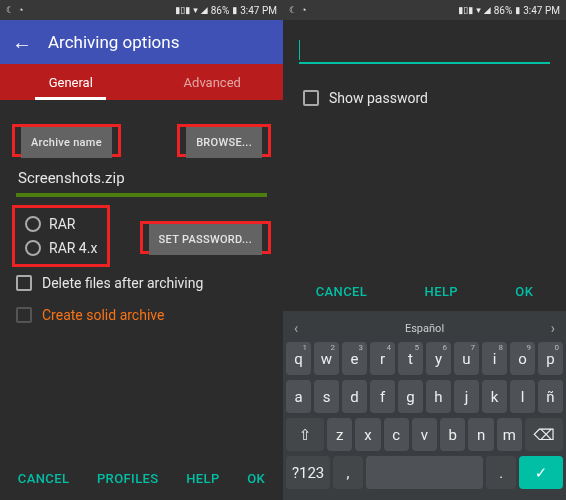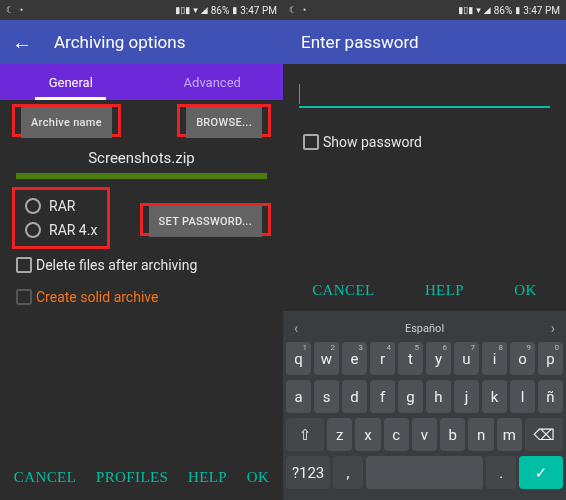--- a/index.html
+++ b/index.html
@@ -34,24 +34,24 @@
   .status-right { gap: 3px; }
   .app-bar {
     height: 44px;
     background: #3f51b5;
     display: flex;
     align-items: center;
     padding: 0 12px;
     color: #fff;
   }
   .back-arrow { font-size: 20px; margin-right: 16px; cursor: pointer; }
-  .app-title { font-size: 17px; font-weight: 400; margin-left: 6px; }
+  .app-title { font-size: 17px; font-weight: 400; }
   .tabs {
     height: 36px;
-    background: #6d28d9;
+    background: #b91c1c;
     display: flex;
   }
   .tab {
     flex: 1;
     display: flex;
     align-items: center;
     justify-content: center;
     color: rgba(255,255,255,0.6);
     font-size: 13px;
     cursor: pointer;
@@ -64,21 +64,21 @@
     content: '';
     position: absolute;
     bottom: 0;
     left: 25%;
     right: 25%;
     height: 3px;
     background: #fff;
   }
   .content {
     flex: 1;
-    padding: 4px 12px;
+    padding: 24px 12px;
     position: relative;
   }
   .hl {
     border: 3px solid #e22;
     padding: 4px 6px;
     display: inline-block;
   }
   .row-top {
     display: flex;
     justify-content: space-between;
@@ -90,23 +90,22 @@
     font-size: 11px;
     font-weight: 500;
     padding: 9px 10px;
     letter-spacing: 0.3px;
     cursor: pointer;
   }
   .filename {
     color: #e6e6e6;
     font-size: 15px;
     padding: 4px 2px 6px 2px;
-    border-bottom: 6px solid #4d7c0f;
+    border-bottom: 4px solid #4d7c0f;
     margin: 0 4px 8px 4px;
-    text-align: center;
   }
   .row-mid {
     display: flex;
     justify-content: space-between;
     align-items: flex-start;
     text-align: right;
   }
   .radios {
     display: flex;
     flex-direction: column;
@@ -136,21 +135,21 @@
   .radio-circle.sel::after {
     content: '';
     width: 8px;
     height: 8px;
     background: #00bfa5;
     border-radius: 50%;
   }
   .checkbox-row {
     display: flex;
     align-items: center;
-    gap: 4px;
+    gap: 10px;
     color: #e6e6e6;
     font-size: 14px;
     padding: 8px 4px;
     cursor: pointer;
   }
   .checkbox-row.disabled { color: #f97316; }
   .checkbox {
     width: 16px;
     height: 16px;
     border: 2px solid #aaa;
@@ -162,25 +161,24 @@
     bottom: 0;
     left: 0;
     right: 0;
     display: flex;
     justify-content: space-around;
     padding: 14px 4px;
     background: #2c2c2c;
   }
   .action {
     color: #00bfa5;
-    font-size: 15px;
+    font-size: 13px;
     font-weight: 500;
     letter-spacing: 0.4px;
     cursor: pointer;
-    font-family: Liberation Serif, serif;
   }
   
   .pw-input-area {
     padding: 18px 16px 0 16px;
   }
   .pw-field {
     border-bottom: 2px solid #00bfa5;
     height: 26px;
     margin-bottom: 18px;
     position: relative;
@@ -326,23 +324,20 @@
       <span class="stat-icon">◔</span>
     </div>
     <div class="status-right">
       <span class="stat-icon">▮▯▮</span>
       <span class="stat-icon">▾</span>
       <span class="stat-icon">◢</span>
       <span>86%</span>
       <span class="stat-icon">▮</span>
       <span>3:47 PM</span>
     </div>
-  </div>
-  <div class="app-bar">
-    <span class="app-title">Enter password</span>
   </div>
   <div class="content" style="padding:0;display:flex;flex-direction:column">
     <div class="pw-input-area">
       <div class="pw-field">
         <div class="pw-cursor"></div>
       </div>
       <div class="checkbox-row">
         <span class="checkbox"></span>
         <span>Show password</span>
       </div>

